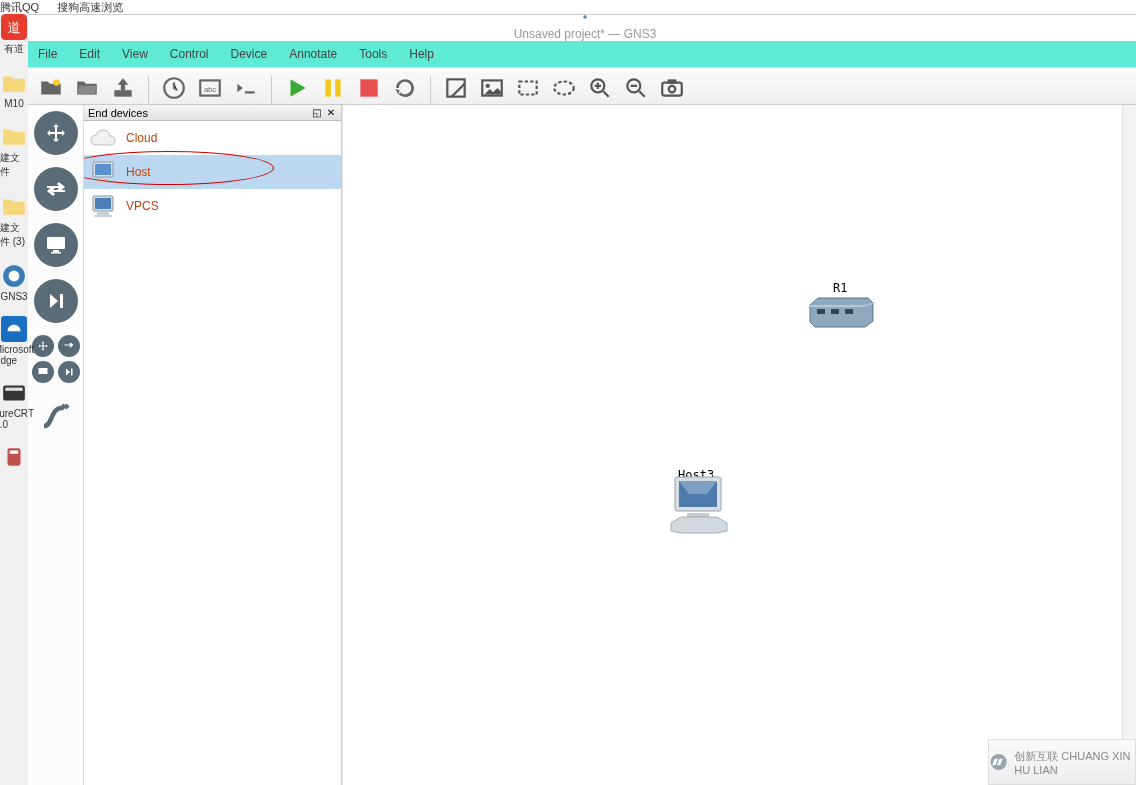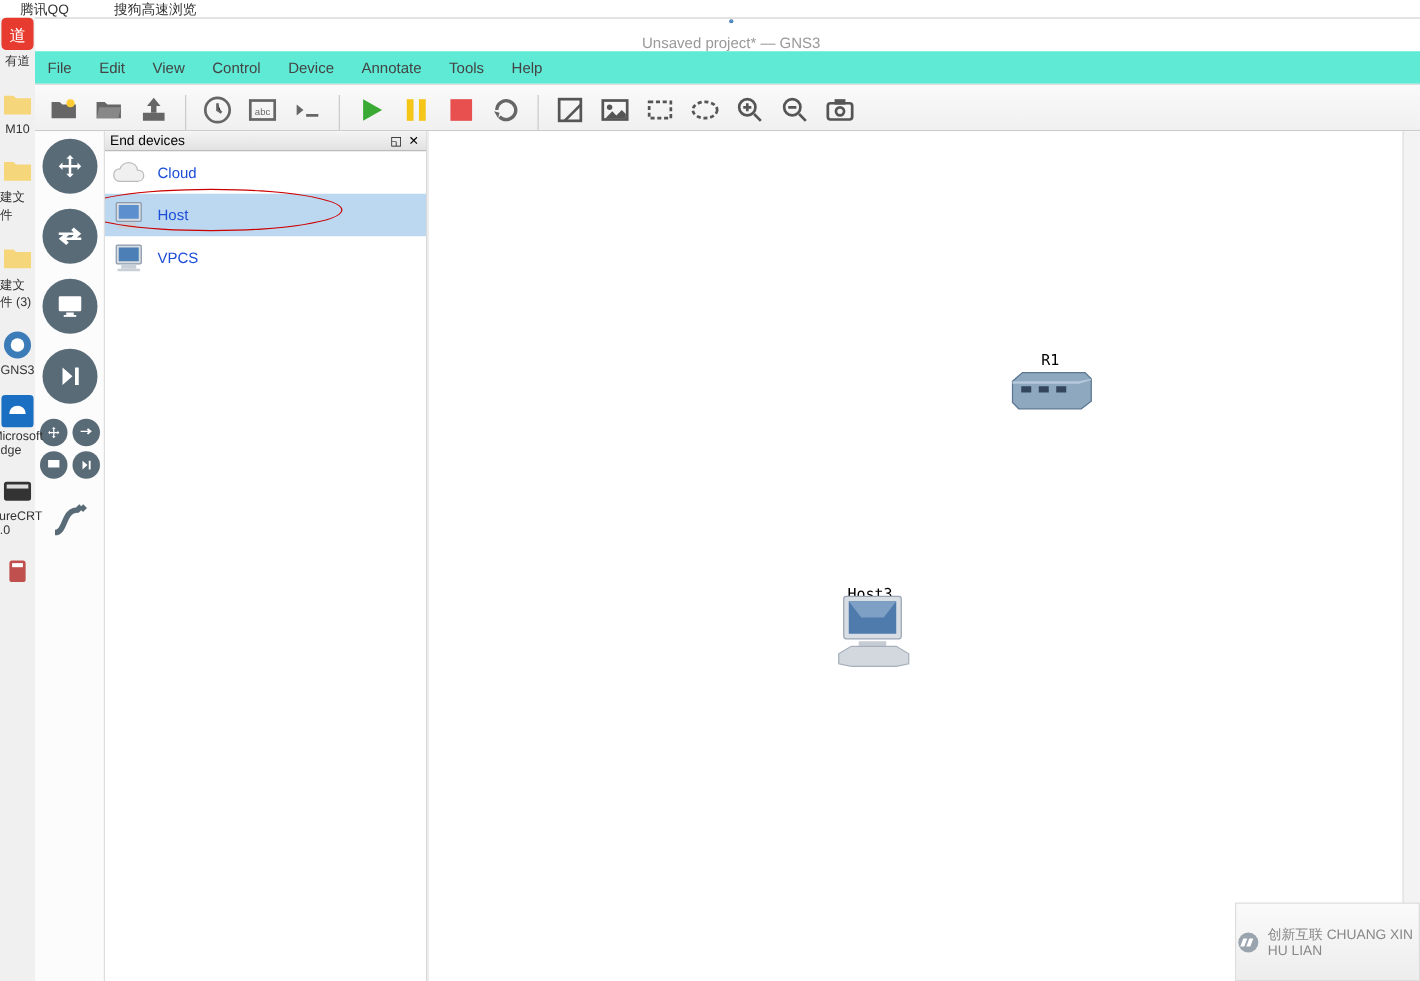--- a/index.html
+++ b/index.html
@@ -1,18 +1,18 @@
 <!DOCTYPE html>
 <html><head>
 <meta charset="utf-8">
 <style>
 * { margin: 0; padding: 0; box-sizing: border-box; font-family: "Microsoft YaHei", Arial, sans-serif; }
 body { width: 1136px; height: 785px; overflow: hidden; background: #fff; position: relative; }
 
-.taskbar-top { height: 14px; background: #fff; display: flex; gap: 36px; font-size: 11px; padding-left: 16px; color: #333; }
+.taskbar-top { height: 14px; background: #fff; display: flex; gap: 18px; font-size: 11px; padding-left: 0; color: #333; }
 
 .desktop-strip { position: absolute; left: 0; top: 14px; width: 28px; height: 771px; background: #f0f0f0; z-index: 1; }
 .desktop-icon-group { display: flex; flex-direction: column; align-items: center; margin-bottom: 14px; font-size: 10px; color: #333; }
 .dicon { width: 26px; height: 26px; margin-bottom: 2px; }
 
 .main-window { position: absolute; left: 28px; top: 14px; right: 0; bottom: 0; background: #fff; border-top: 1px solid #ccc; }
 
 .titlebar { height: 26px; display: flex; align-items: center; padding-left: 6px; gap: 8px; background: #fff; flex-direction: column; }
 .titlebar .appicon { width: 16px; height: 16px; }
 .titlebar .title { font-size: 12px; color: #999; }
@@ -32,34 +32,34 @@
 .rail-btn.small { width: 22px; height: 22px; border-radius: 11px; }
 .rail-btn svg { fill: #fff; }
 .rail-mini { display: flex; gap: 4px; flex-wrap: wrap; width: 48px; justify-content: center; }
 
 .side-panel { width: 258px; background: #fff; border-right: 1px solid #ccc; display: flex; flex-direction: column; }
 .panel-header { height: 16px; background: linear-gradient(#f4f4f4,#e2e2e2); border-bottom: 1px solid #bbb; display: flex; align-items: center; justify-content: space-between; padding: 0 4px; font-size: 11px; font-family: "SimSun", monospace; }
 .panel-header .wincontrols { display: flex; gap: 2px; }
 .panel-header .wc { width: 12px; height: 12px; font-size: 10px; display:flex;align-items:center;justify-content:center; }
 
 .device-list { flex: 1; overflow: auto; position: relative; }
-.device-item { height: 34px; display: flex; align-items: center; padding-left: 4px; gap: 8px; font-size: 12px; color: #1d4ed8; }
+.device-item { height: 34px; display: flex; align-items: center; padding-left: 4px; gap: 8px; font-size: 12px; color: #c2410c; }
 .device-item.selected { background: #bcd8f0; }
 .device-item .dico { width: 30px; height: 28px; display:flex;align-items:center;justify-content:center; }
 
 .ellipse-mark { position: absolute; border: 1px solid #c00; border-radius: 50%; pointer-events: none; }
 
 .canvas { flex: 1; background: #fff; position: relative; border-left: 1px solid #e6e6e6; }
 .canvas-scroll-v { position: absolute; right: 0; top: 0; bottom: 14px; width: 14px; background: #f3f3f3; border-left: 1px solid #e0e0e0; }
 
 .node-label { position: absolute; font-family: "SimSun", monospace; font-size: 12px; font-weight: normal; color: #000; }
 .node-router { position: absolute; width: 70px; height: 28px; }
 .node-host { position: absolute; width: 62px; height: 62px; }
 
-.watermark { position: absolute; right: 0; bottom: 0; width: 148px; height: 63px; background: linear-gradient(#fafafa,#ededed); border: 1px solid #ddd; display: flex; align-items: center; justify-content: center; font-size: 11px; color: #888; gap:6px;margin-top:12px; }
+.watermark { position: absolute; right: 0; bottom: 0; width: 148px; height: 46px; background: linear-gradient(#fafafa,#ededed); border: 1px solid #ddd; display: flex; align-items: center; justify-content: center; font-size: 11px; color: #888; gap:6px;margin-top:12px; }
 </style>
 </head>
 <body>
 
 <div class="taskbar-top">
   <span>腾讯QQ</span>
   <span>搜狗高速浏览</span>
 </div>
 
 <div class="desktop-strip">

